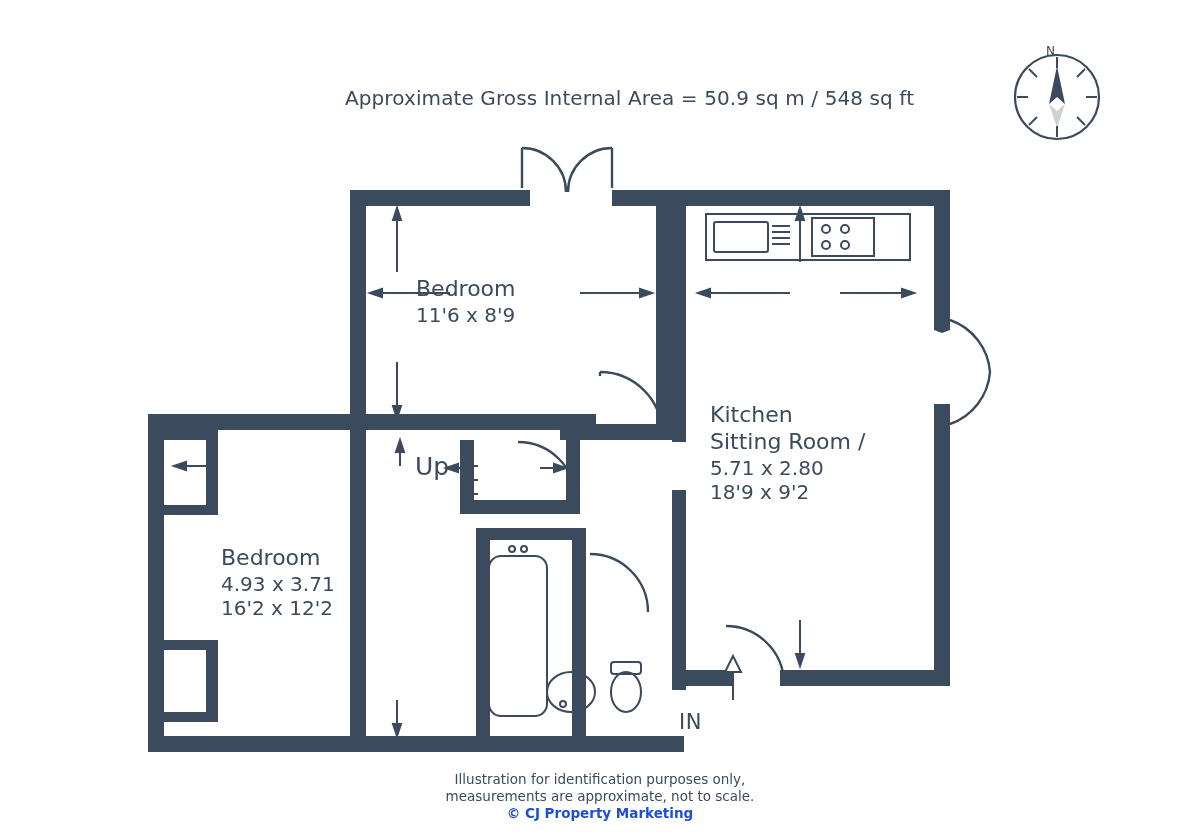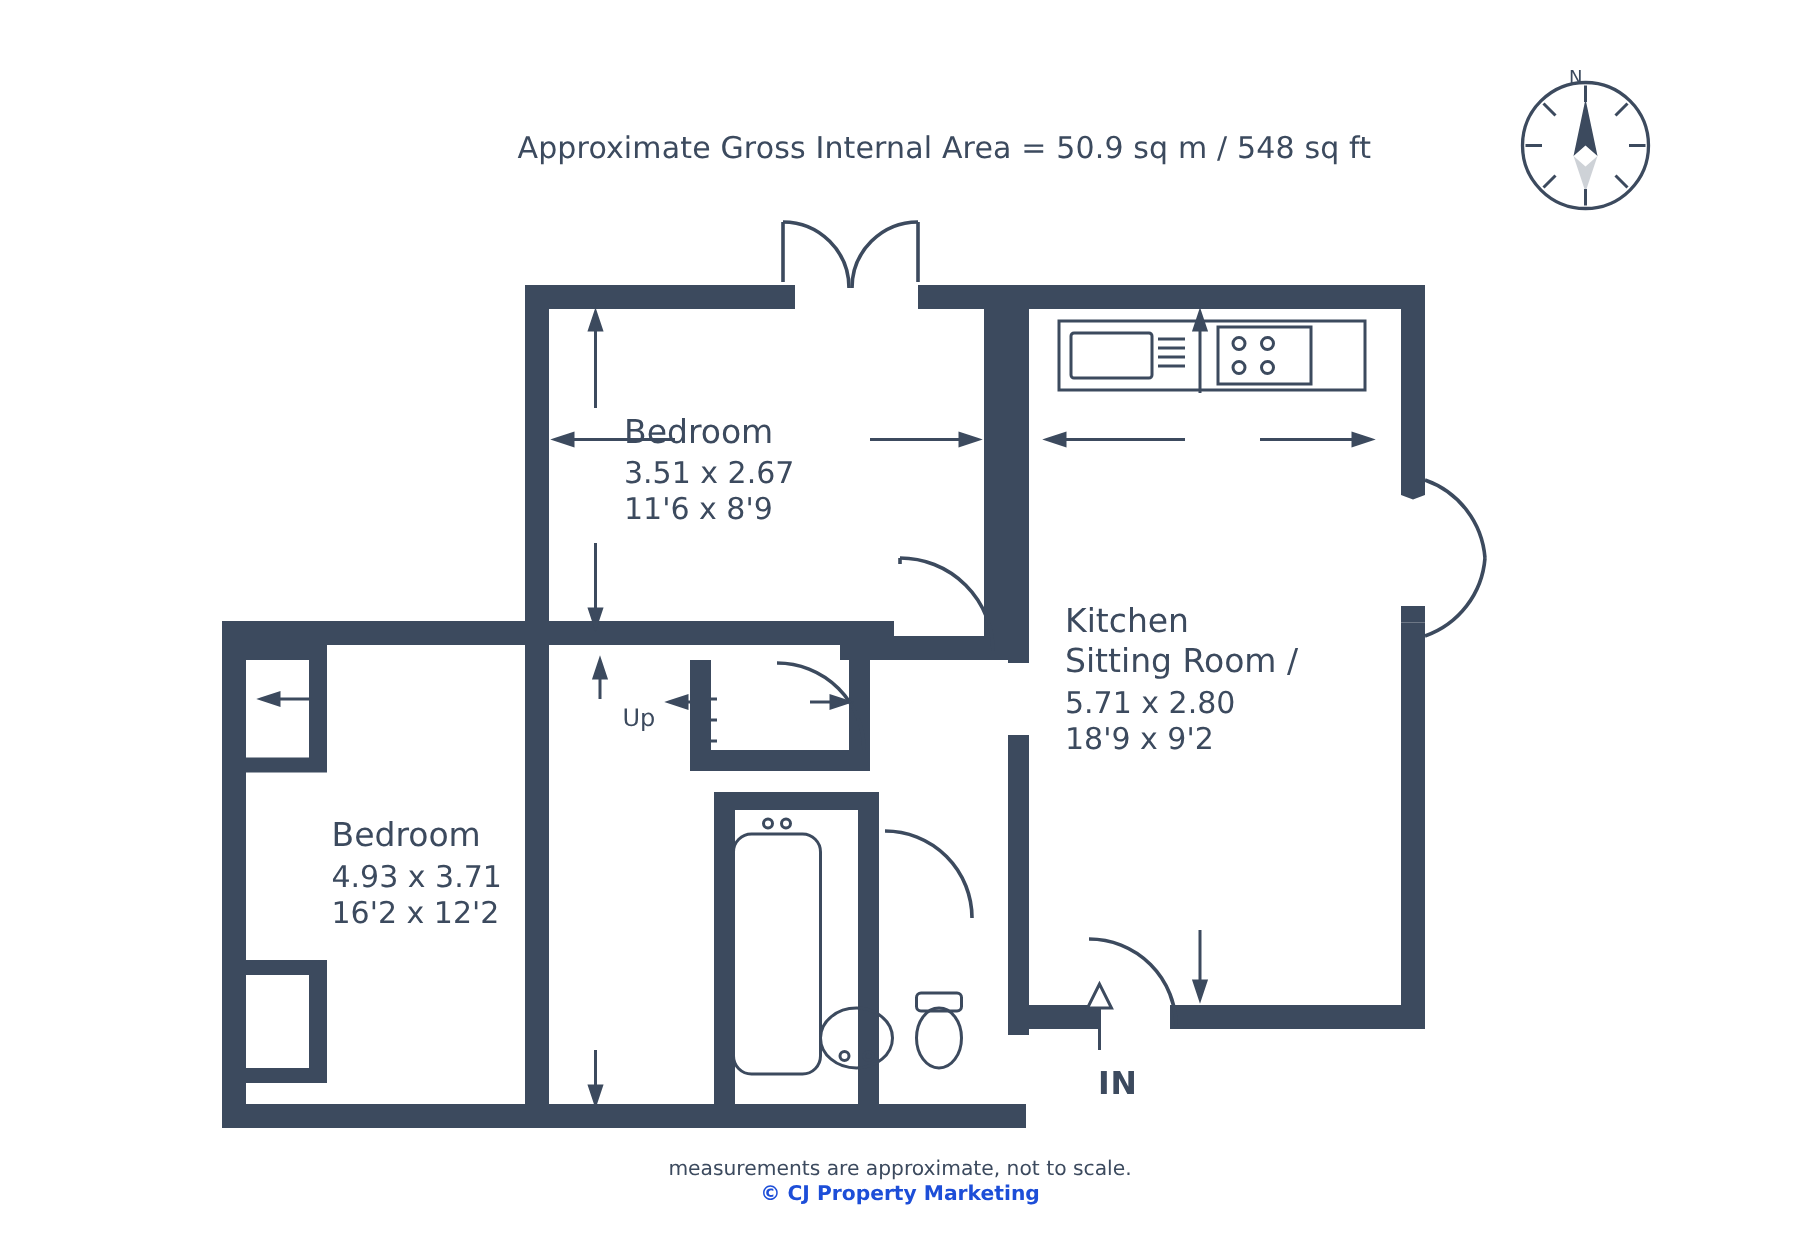--- a/index.html
+++ b/index.html
@@ -51,23 +51,22 @@
     line-height: 1.22;
   }
   .room-name {
     font-size: 22px;
   }
   .room-dim {
     font-size: 20px;
   }
   .small-label {
     position: absolute;
-    font-size: 16px;
-    color: #3c4a5e;
-    margin-top: 17px;
+    font-size: 25px;
+    color: #3c4a5e;
   }
   .in-label {
     position: absolute;
     font-size: 21px;
     color: #3c4a5e;
     letter-spacing: 0.5px;
   }
   .compass {
     position: absolute;
     left: 1012px;
@@ -259,38 +258,38 @@
     </g>
 
     <g stroke="#3c4a5e" stroke-width="2" fill="none">
       <line x1="733" y1="663" x2="733" y2="700"></line>
       <polygon points="733,656 725,672 741,672" fill="#ffffff"></polygon>
     </g>
   </svg>
 
   <div class="room-label" style="left:416px; top:276px; width:200px;">
     <div class="room-name">Bedroom</div>
-    <div class="room-dim">3.51 x 2.67</div>
     <div class="room-dim">11'6 x 8'9</div>
   </div>
 
   <div class="room-label" style="left:221px; top:545px; width:200px;">
     <div class="room-name">Bedroom</div>
     <div class="room-dim">4.93 x 3.71</div>
     <div class="room-dim">16'2 x 12'2</div>
   </div>
 
   <div class="room-label" style="left:710px; top:402px; width:200px;">
     <div class="room-name">Kitchen</div>
     <div class="room-name">Sitting Room /</div>
     <div class="room-dim">5.71 x 2.80</div>
     <div class="room-dim">18'9 x 9'2</div>
   </div>
 
   <div class="small-label" style="left:415px; top:452px;">Up</div>
-  <div class="in-label" style="left:732px; top:710px;font-weight:bold;">IN</div>
+  <div class="in-label" style="left:679px; top:710px;">IN</div>
 
   <div class="footer">
+    <div>Illustration for identification purposes only,</div>
     <div>measurements are approximate, not to scale.</div>
     <div class="copy">© CJ Property Marketing</div>
   </div>
 
 </div>
 
 </body></html>

